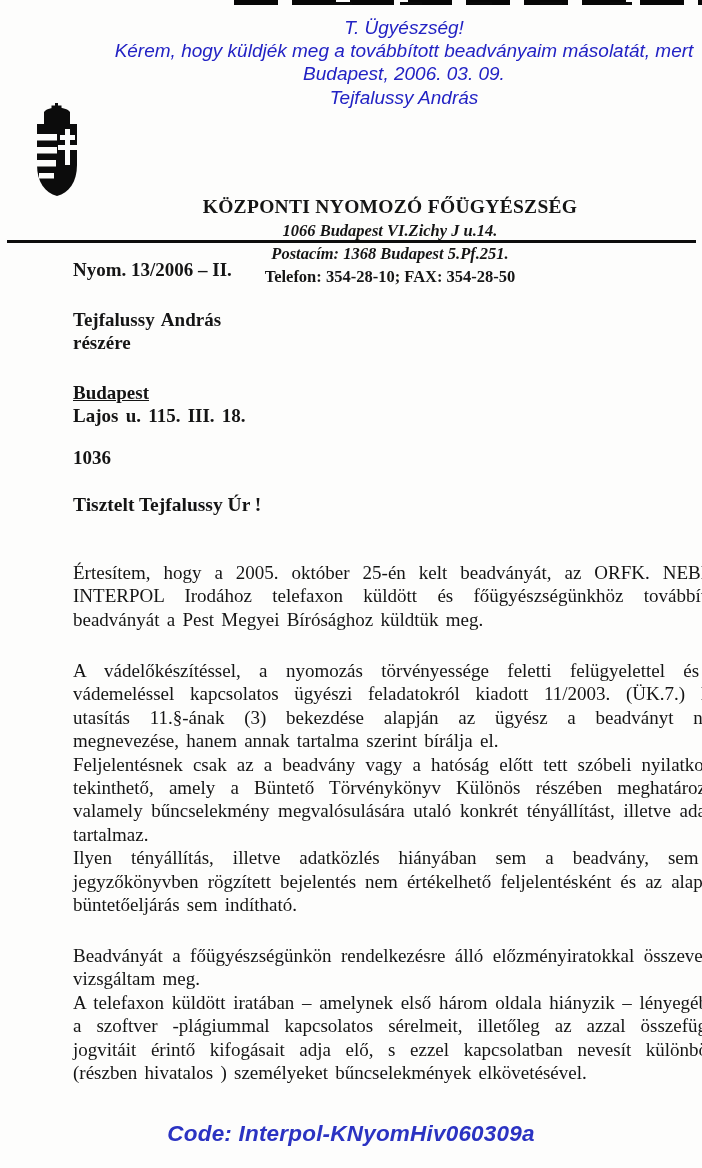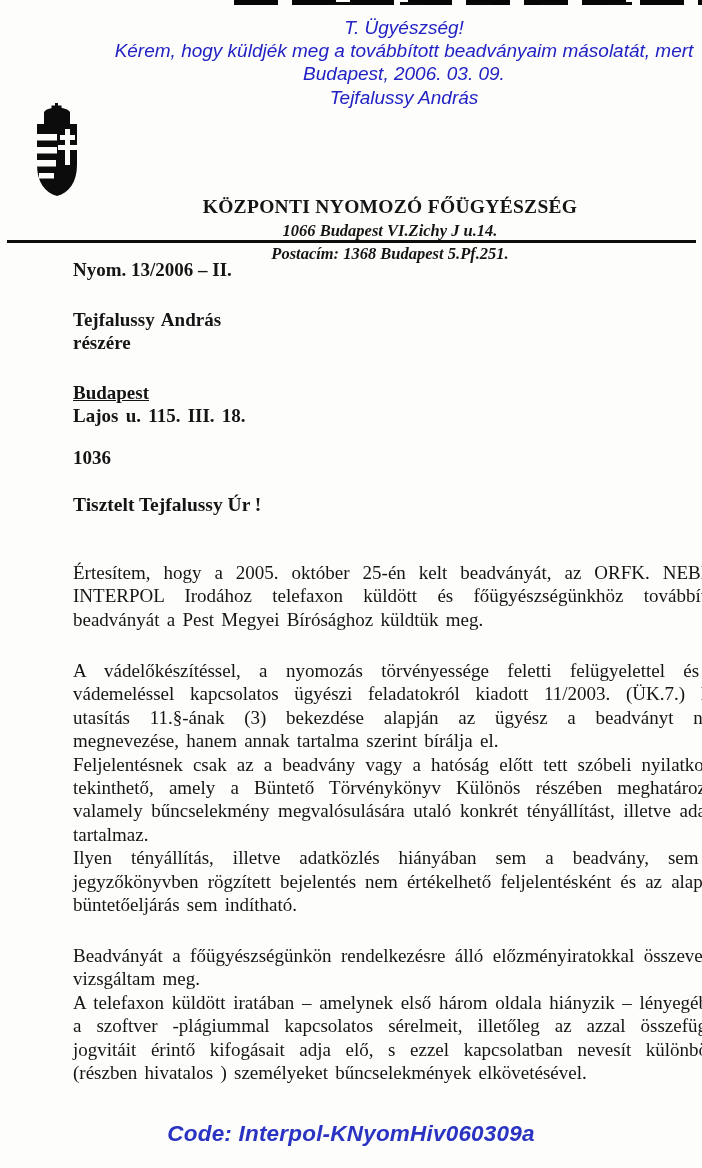--- a/index.html
+++ b/index.html
@@ -82,20 +82,21 @@
     <rect x="12" y="70" width="15" height="5.5" fill="#fdfdfc"></rect>
     <rect x="38" y="26" width="5" height="36" fill="#fdfdfc"></rect>
     <rect x="33" y="32" width="15" height="5" fill="#fdfdfc"></rect>
     <rect x="31" y="42" width="19" height="5" fill="#fdfdfc"></rect>
   </svg>
 
   <div class="letterhead">
     <div class="lh-name">KÖZPONTI NYOMOZÓ FŐÜGYÉSZSÉG</div>
     <div class="lh-addr">1066 Budapest VI.Zichy J u.14.</div>
     <div class="lh-post">Postacím: 1368 Budapest 5.Pf.251.</div>
+    <div class="lh-tel">Telefon: 354-28-10; FAX: 354-28-50</div>
   </div>
 
   <div class="rule"></div>
 
   <div class="blk ref bold">Nyom.  13/2006 – II.</div>
 
   <div class="blk recipient">
     <p class="bold">Tejfalussy András</p>
     <p class="bold">részére</p>
   </div>

